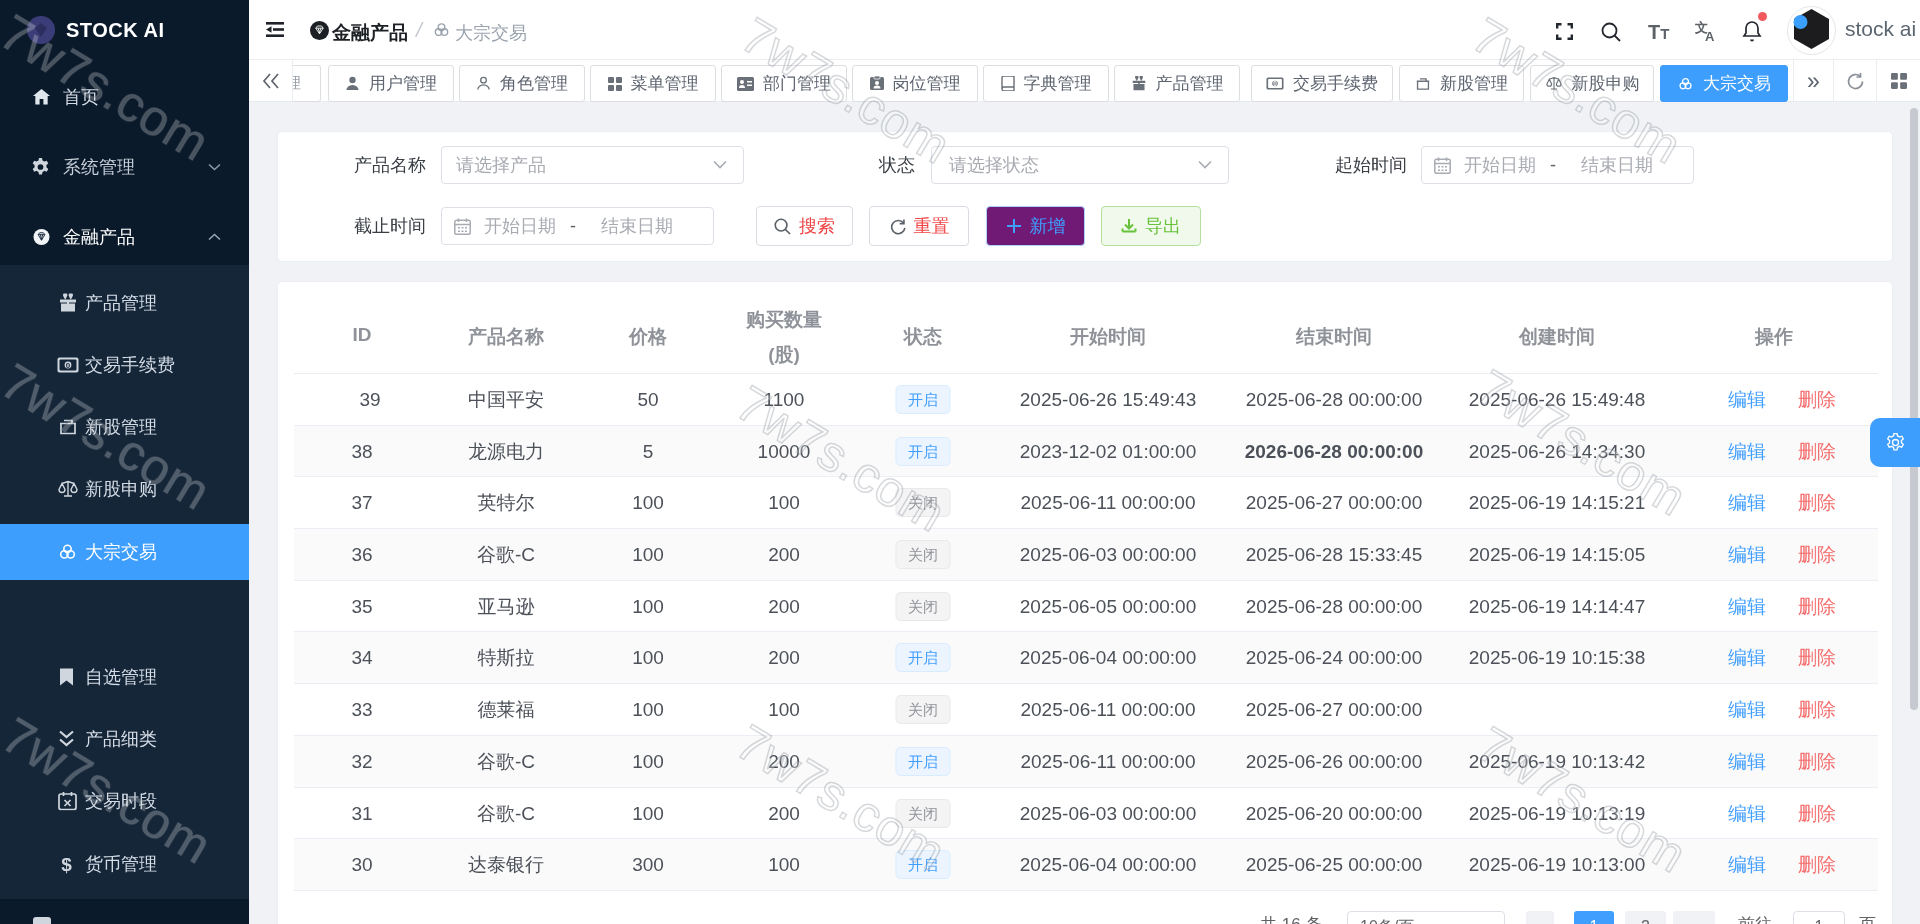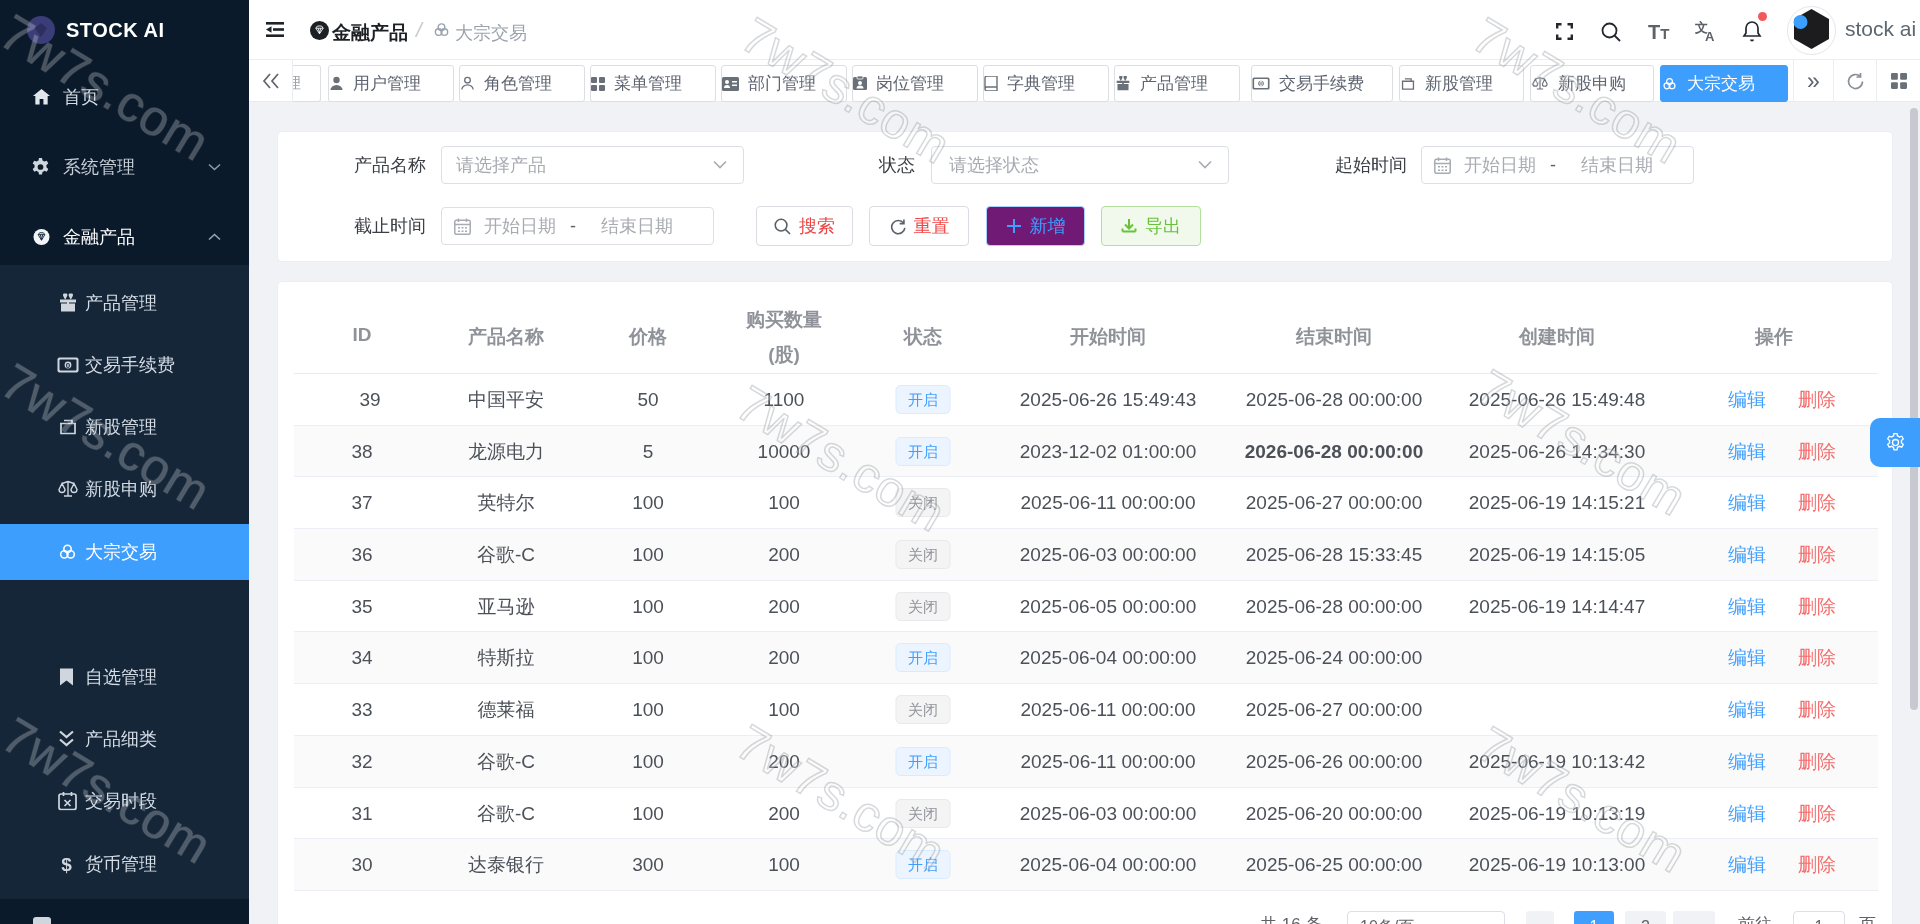--- a/index.html
+++ b/index.html
@@ -12,21 +12,21 @@
 .logo-txt { position:absolute; left:66px; top:19px; color:#fff; font-size:20px; font-weight:bold; letter-spacing:0.5px; }
 .mi { position:absolute; left:0; width:249px; height:56px; color:#d4dce5; font-size:18px; }
 .mi .t { position:absolute; left:63px; top:50%; transform:translateY(-50%); }
 .smi .t { position:absolute; left:85px; top:50%; transform:translateY(-50%); }
 .mi svg { position:absolute; top:50%; transform:translateY(-50%); }
 .mi .arrow { position:absolute; right:28px; top:50%; transform:translateY(-50%); }
 .mi.active { background:#3d9efd; color:#fff; }
 
 #navbar { position:absolute; left:249px; top:0; width:1671px; height:60px; background:#fff; border-bottom:1px solid #ecedf0; z-index:2; }
 #tabbar { position:absolute; left:249px; top:60px; width:1671px; height:42px; background:#fff; border-bottom:1px solid #e7eaee; z-index:2; }
-.tab { position:absolute; top:5px; height:37px; background:#fff; border:1px solid #dcdee2; border-radius:3px; color:#5e6470; font-size:17px; display:flex; align-items:center; justify-content:flex-start; gap:9px; }
+.tab { position:absolute; top:5px; height:37px; background:#fff; border:1px solid #dcdee2; border-radius:3px; color:#5e6470; font-size:17px; display:flex; align-items:center; justify-content:center; gap:9px; }
 .tab.active { background:#3d9efd; border-color:#3d9efd; color:#fff; }
 .tbtn { position:absolute; top:0; height:42px; border-left:1px solid #ebedf0; color:#5e6470; display:flex; align-items:center; justify-content:center; }
 
 #main { position:absolute; left:249px; top:102px; width:1671px; height:822px; background:#f0f2f5; }
 .card { position:absolute; background:#fff; border-radius:5px; border:1px solid #ebeef5; }
 .flabel { position:absolute; color:#3a3f46; font-size:18px; height:38px; line-height:38px; text-align:right; }
 .finput { position:absolute; height:38px; background:#fff; border:1px solid #dcdfe6; border-radius:4px; color:#a8abb2; font-size:18px; }
 .btn { position:absolute; height:40px; border-radius:4px; font-size:18px; display:flex; align-items:center; justify-content:center; gap:8px; border:1px solid #d9dce3; background:#fff; color:#ef4444; }
 .btn.blue { background:#701a75; border-color:#a9d3ff; color:#409eff; }
 .btn.green { background:#f0f9eb; border-color:#b3e19d; color:#67c23a; }
@@ -458,20 +458,21 @@
 <div class="rrow stripe">
 <div class="cell" style="left:68px;">34</div>
 <div class="cell" style="left:212px;text-align:right;">特斯拉</div>
 <div class="cell" style="left:354px;">100</div>
 <div class="cell" style="left:490px;">200</div>
 <div class="cell" style="left:629px;top:0;">
             <div class="tag on">开启</div>
           </div>
 <div class="cell" style="left:814px;">2025-06-04 00:00:00</div>
 <div class="cell" style="left:1040px;">2025-06-24 00:00:00</div>
+<div class="cell" style="left:1263px;">2025-06-19 10:15:38</div>
 <div class="cell" style="left:1453px;color:#409eff;">编辑</div>
 <div class="cell" style="left:1523px;color:#f56c6c;">删除</div>
 </div>
 <div class="rrow">
 <div class="cell" style="left:68px;">33</div>
 <div class="cell" style="left:212px;">德莱福</div>
 <div class="cell" style="left:354px;">100</div>
 <div class="cell" style="left:490px;">100</div>
 <div class="cell" style="left:629px;top:0;">
             <div class="tag off">关闭</div>

